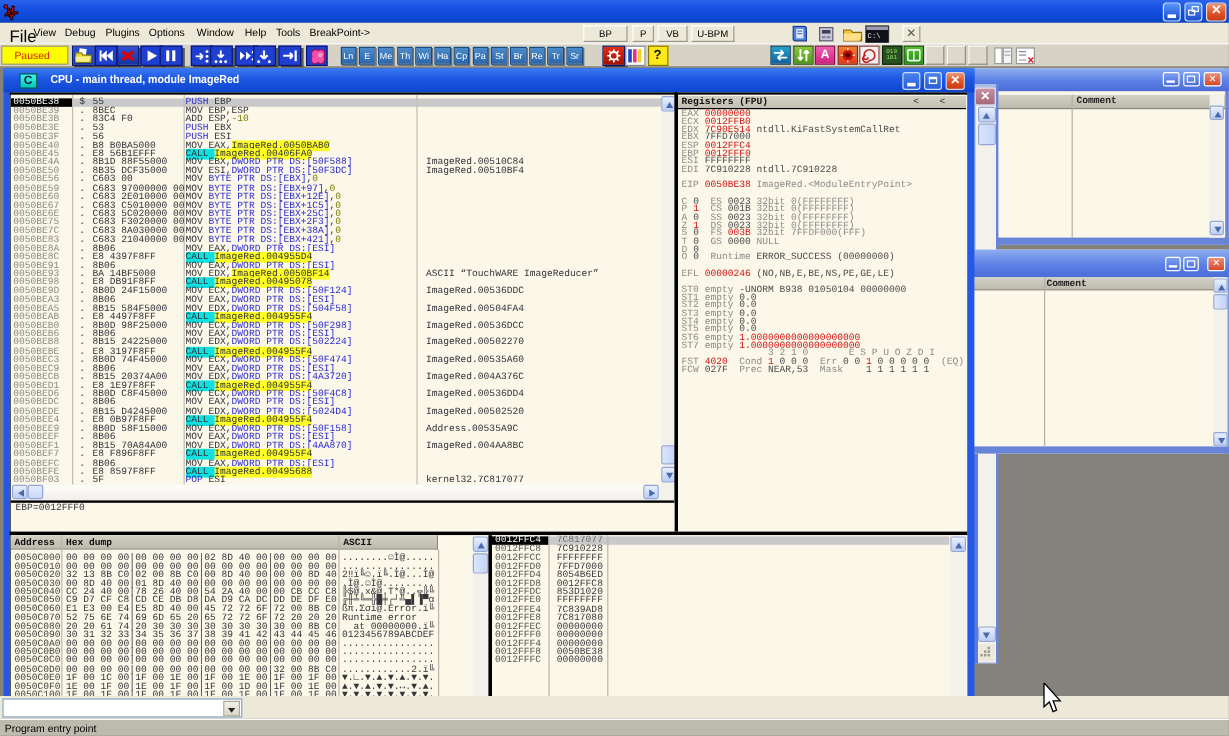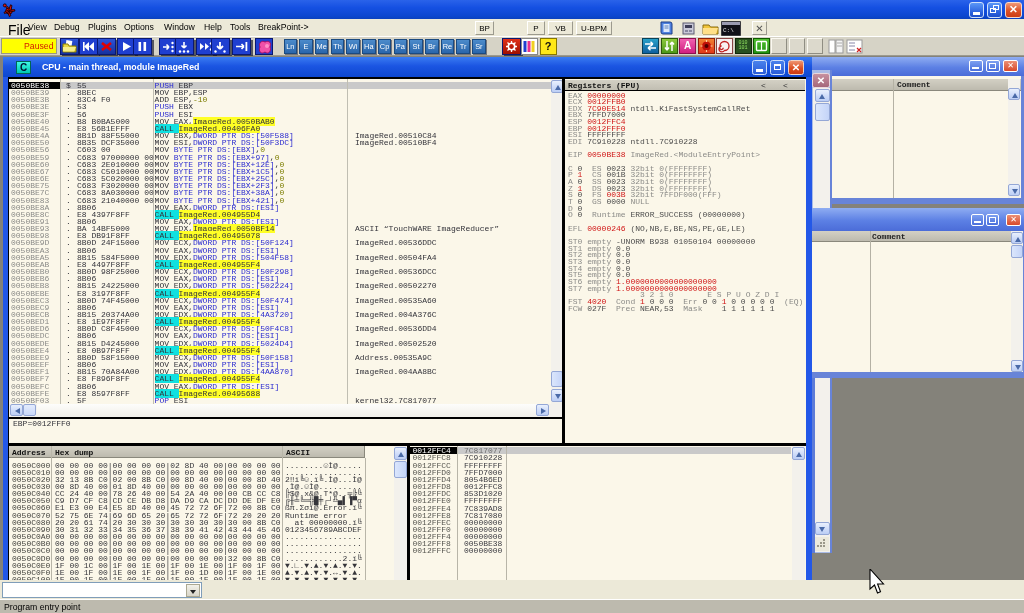--- a/index.html
+++ b/index.html
@@ -48,21 +48,21 @@
 <div class="abs" style="left:8px;top:22px;font-size:14px;color:#000">File</div>
 <div class="abs" style="left:28px;top:22px;font-size:8.7px;color:#000">View</div>
 <div class="abs" style="left:54px;top:22px;font-size:8.7px;color:#000">Debug</div>
 <div class="abs" style="left:88px;top:22px;font-size:8.7px;color:#000">Plugins</div>
 <div class="abs" style="left:124px;top:22px;font-size:8.7px;color:#000">Options</div>
 <div class="abs" style="left:164px;top:22px;font-size:8.7px;color:#000">Window</div>
 <div class="abs" style="left:204px;top:22px;font-size:8.7px;color:#000">Help</div>
 <div class="abs" style="left:230px;top:22px;font-size:8.7px;color:#000">Tools</div>
 <div class="abs" style="left:258px;top:22px;font-size:8.7px;color:#000">BreakPoint-&gt;</div>
 
-<div class="abs" style="left:475px;top:21px;width:19px;height:14px;background:#ece9d8;border:1px solid;border-color:#fff #9c9a8e #9c9a8e #fff;font-size:8px;text-align:center;line-height:13px">BP</div>
+<div class="abs" style="left:486px;top:21px;width:37px;height:14px;background:#ece9d8;border:1px solid;border-color:#fff #9c9a8e #9c9a8e #fff;font-size:8px;text-align:center;line-height:13px">BP</div>
 <div class="abs" style="left:527px;top:21px;width:18px;height:14px;background:#ece9d8;border:1px solid;border-color:#fff #9c9a8e #9c9a8e #fff;font-size:8px;text-align:center;line-height:13px">P</div>
 <div class="abs" style="left:548px;top:21px;width:25px;height:14px;background:#ece9d8;border:1px solid;border-color:#fff #9c9a8e #9c9a8e #fff;font-size:8px;text-align:center;line-height:13px">VB</div>
 <div class="abs" style="left:576px;top:21px;width:36px;height:14px;background:#ece9d8;border:1px solid;border-color:#fff #9c9a8e #9c9a8e #fff;font-size:8px;text-align:center;line-height:13px">U-BPM</div>
 <svg class="abs" style="left:658px;top:21px" width="16" height="14" viewBox="0 0 16 14">
     <path d="M3 1 h9 a2 2 0 0 1 2 2 v10 H5 a2 2 0 0 1 -2 -2 z" fill="#4f81e0" stroke="#1c3c88"></path>
     <rect x="5.5" y="3" width="6" height="8" fill="#dbe7fb"></rect>
     <line x1="6.5" y1="5" x2="10.5" y2="5" stroke="#6080b8"></line>
     <line x1="6.5" y1="7" x2="10.5" y2="7" stroke="#6080b8"></line>
   </svg>
 <svg class="abs" style="left:681px;top:22px" width="15" height="13" viewBox="0 0 15 13">
@@ -76,21 +76,21 @@
     <path d="M1 6 h15 l-2 6 H1 z" fill="#ffe088"></path>
   </svg>
 <svg class="abs" style="left:721px;top:21px" width="20" height="15" viewBox="0 0 20 15">
     <rect x="0" y="0" width="20" height="15" rx="1" fill="#101018" stroke="#666"></rect>
     <rect x="1" y="1" width="18" height="3" fill="#9a9ab0"></rect>
     <text x="2" y="11" font-size="6" fill="#e8e8e8" font-family="Liberation Mono, monospace">C:\</text>
   </svg>
 <div class="abs" style="left:752px;top:21px;width:15px;height:14px;background:#ece9d8;border:1px solid;border-color:#fff #9c9a8e #9c9a8e #fff;font-size:10px;text-align:center;line-height:13px;color:#555">✕</div>
 
 <div class="abs" style="left:0;top:36px;width:1024px;height:20px;background:#d6d3c6;border-top:1px solid #fff;border-bottom:1px solid #9c9a8e"></div>
-<div class="abs" style="left:1px;top:37.5px;width:56px;height:16.5px;background:#ffff00;border:1px solid #9a9884;color:#d21c00;font-size:8.7px;line-height:14.5px;padding-left:22px">Paused</div>
+<div class="abs" style="left:1px;top:37.5px;width:56px;height:16.5px;background:#ffff00;border:1px solid #9a9884;color:#d21c00;font-size:8.7px;line-height:14.5px;padding-left:10px">Paused</div>
 
 <div class="tbtn" style="left:60px;background:linear-gradient(180deg,#2c52da,#16329e)"><svg width="17" height="15" viewBox="0 0 17 15">
       <rect x="5" y="1.5" width="6" height="6" fill="#fff" transform="rotate(8 8 4)"></rect>
       <path d="M2 5 h5 l1 2 h7 v6 H2 z" fill="#e8d840" stroke="#8a7c00"></path>
       <path d="M2 8 h13 l-2 4.5 H2 z" fill="#f6ee8a"></path>
     </svg></div>
 <div class="tbtn" style="left:78.5px"><svg width="17" height="15" viewBox="0 0 17 15">
       <path d="M9 3 L4 7.5 L9 12 z" fill="#fff"></path>
       <path d="M14 3 L9 7.5 L14 12 z" fill="#fff"></path>
       <rect x="3" y="3" width="1.6" height="9" fill="#fff"></rect>

